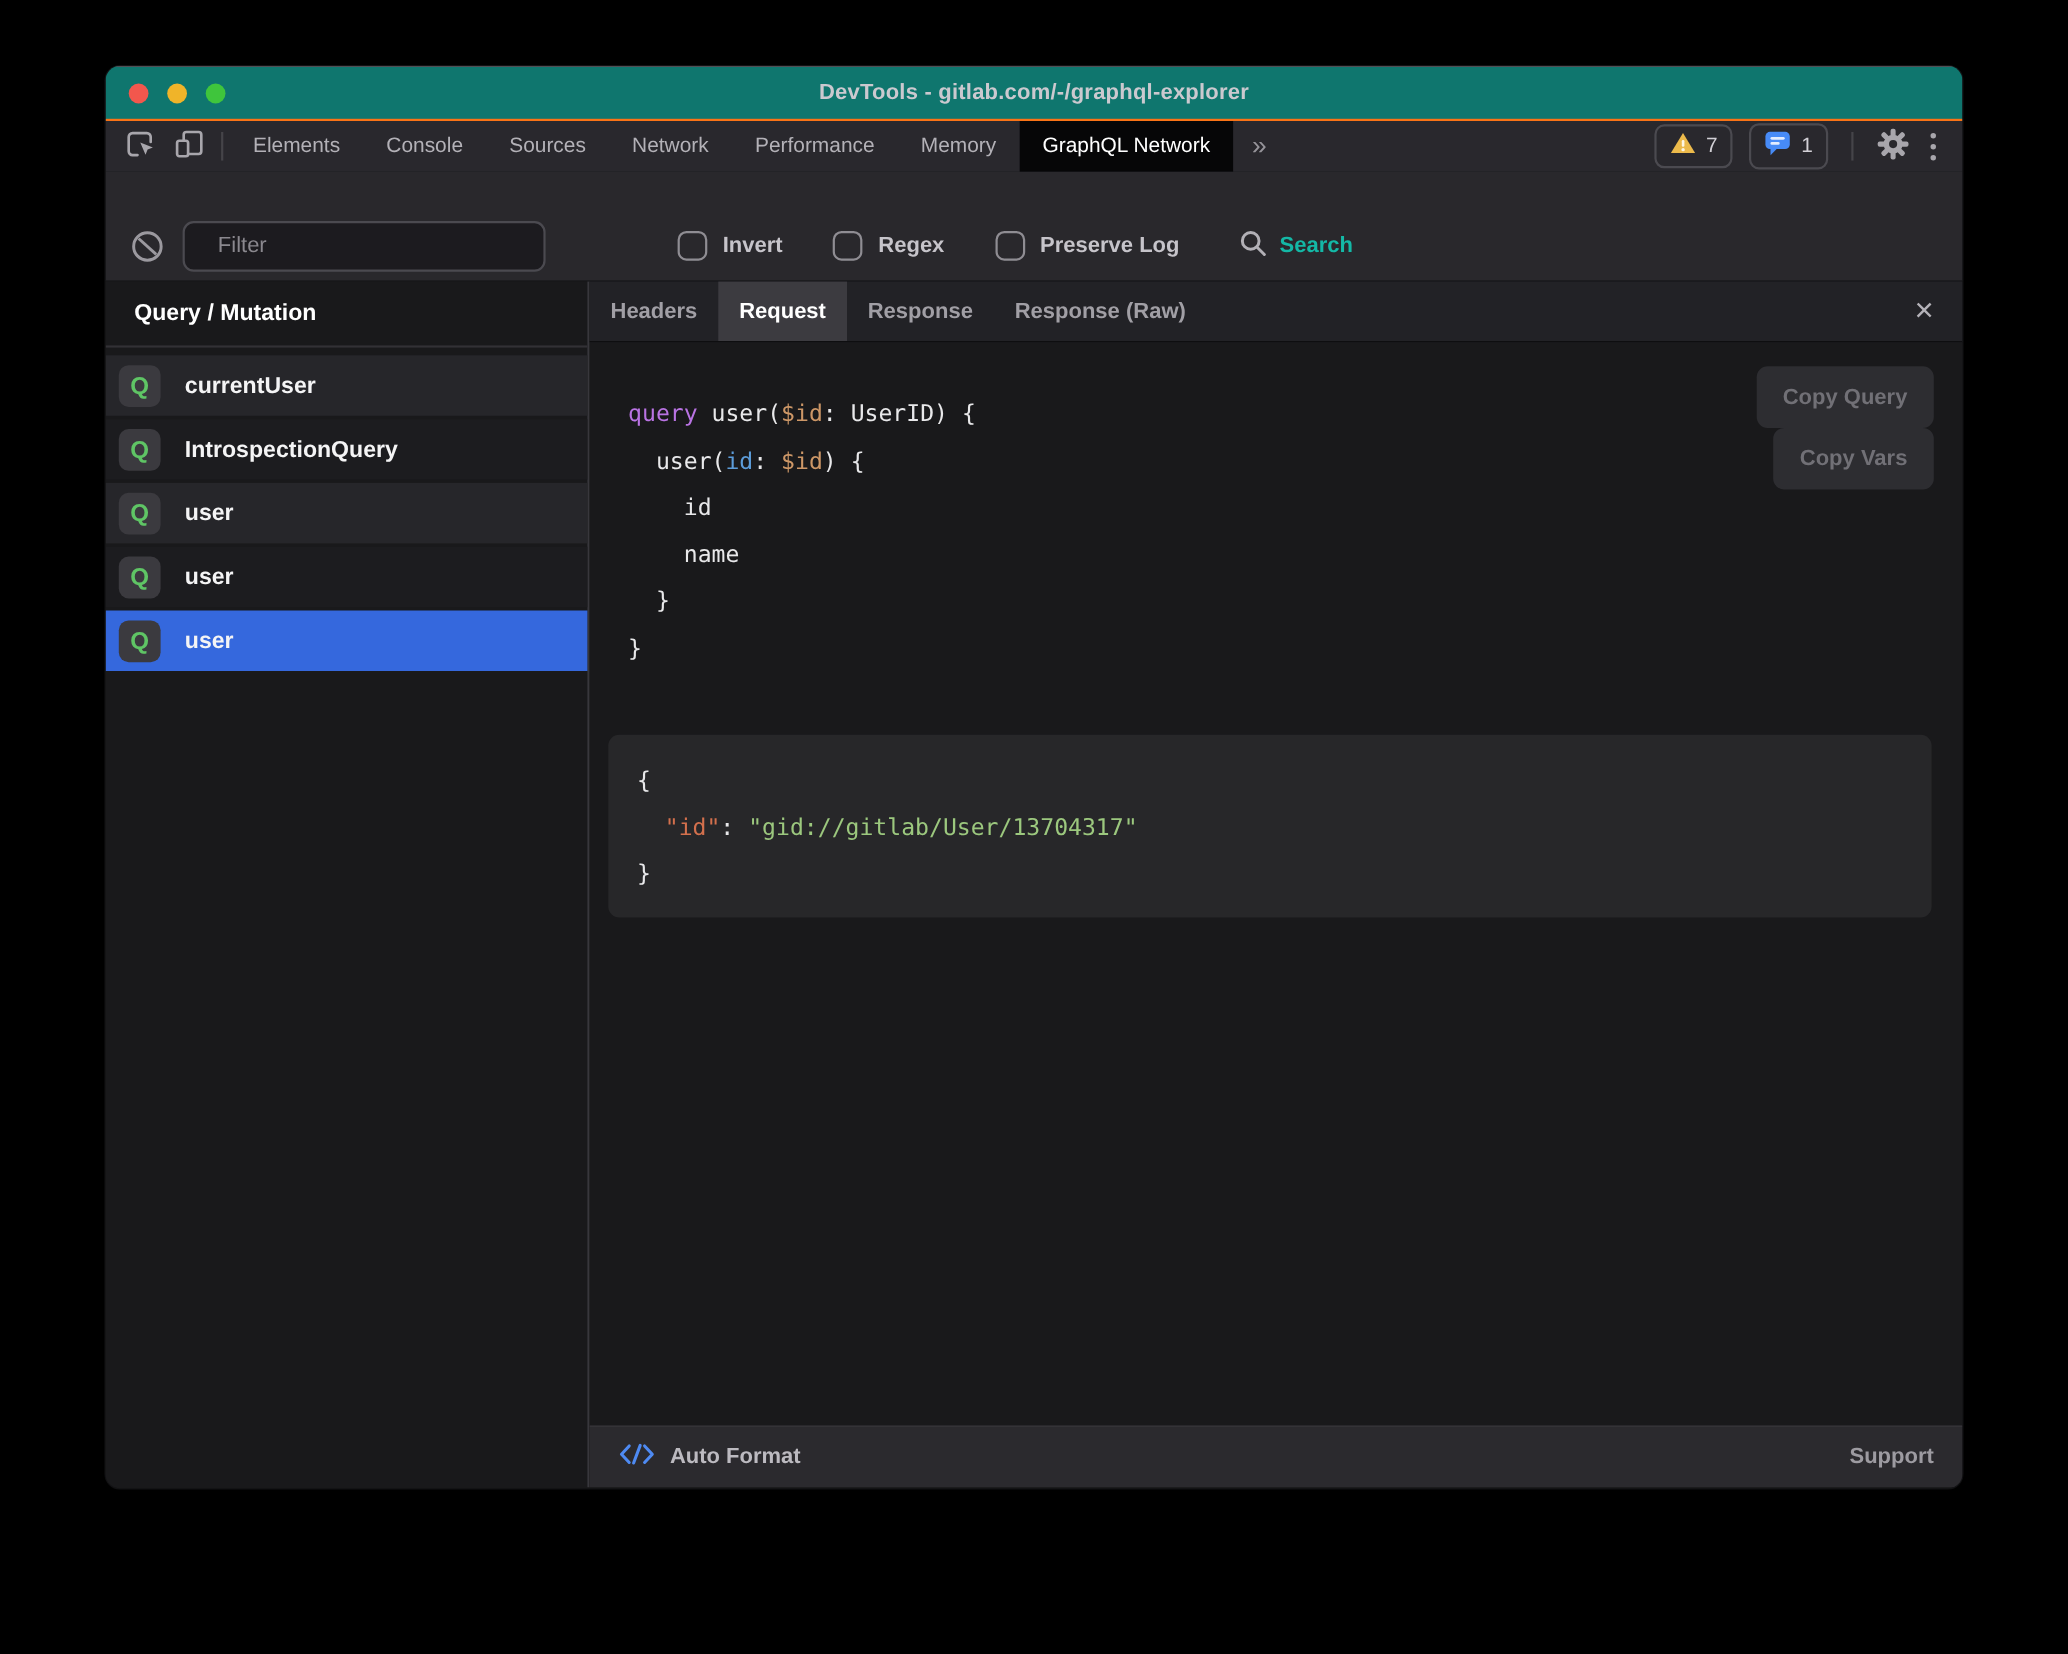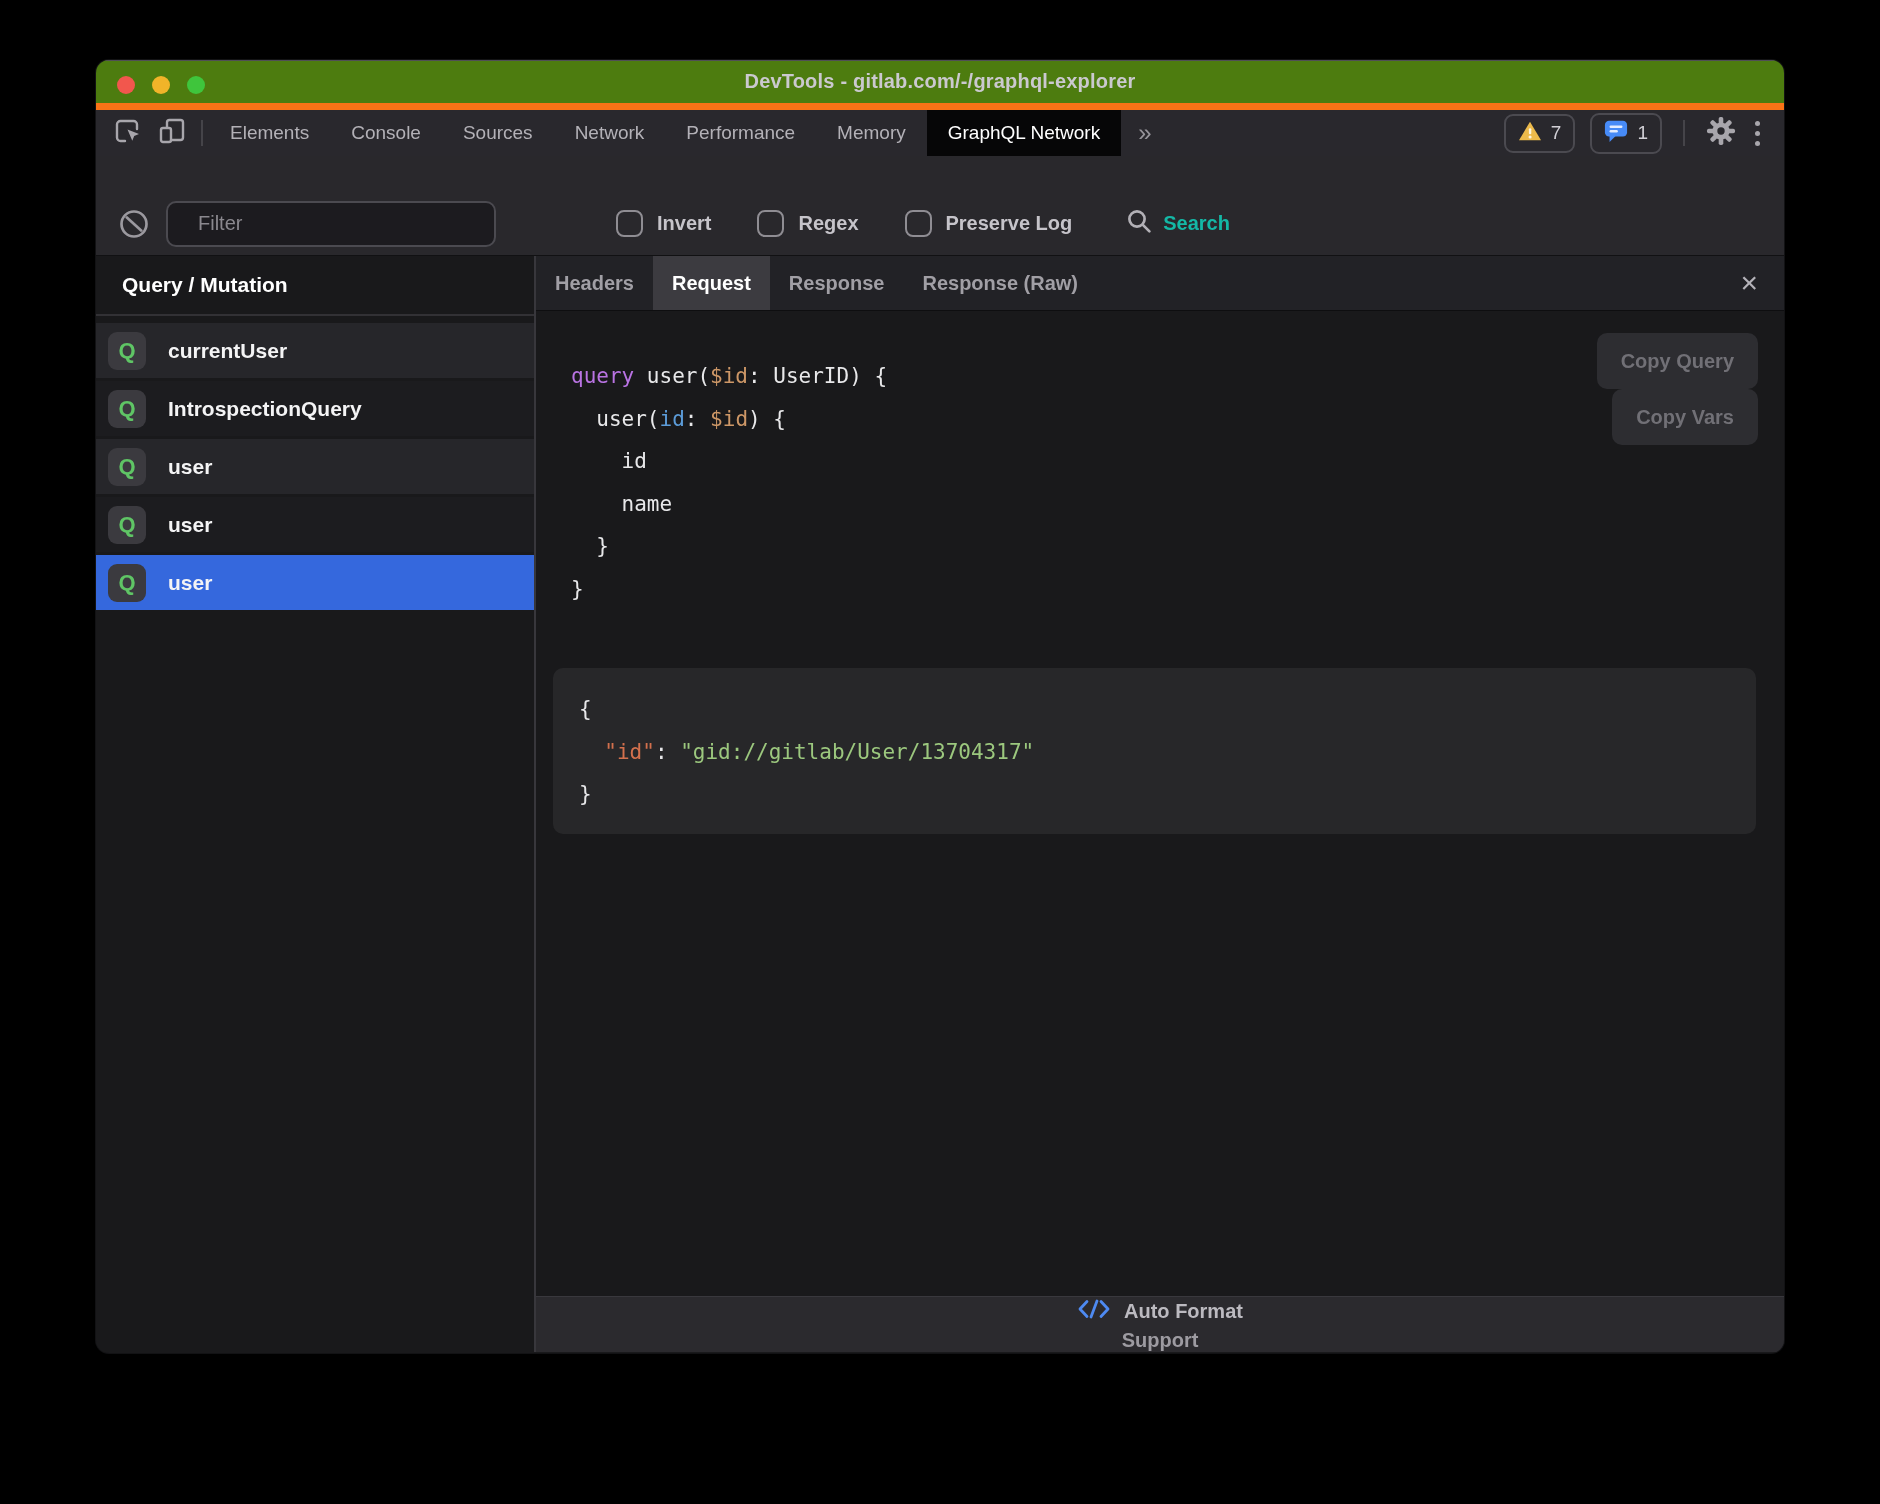--- a/index.html
+++ b/index.html
@@ -7,22 +7,22 @@
     --af:#4e8af2; --kw:#b973e3; --vr:#cd9767; --pr:#5c9cd9; --ky:#d3704d; --st:#9cc87e;
   }
   *{box-sizing:border-box;margin:0;padding:0;}
   html,body{background:#000;}
   .stage{position:relative;width:1880px;height:1504px;background:#000;overflow:hidden;
          font-family:"Liberation Sans",sans-serif;}
   .window{position:absolute;left:96px;top:60px;width:1688px;height:1293px;background:#19191b;
           border-radius:13px;overflow:hidden;box-shadow:0 0 0 1px #121214;}
 
   
-  .titlebar{height:50px;background:#4d7c0f;position:relative;display:flex;align-items:center;
-            justify-content:center;box-shadow:inset 0 1px 0 #504f55;border-bottom:7px solid #f97316;}
+  .titlebar{height:50px;background:#0f766e;position:relative;display:flex;align-items:center;
+            justify-content:center;box-shadow:inset 0 1px 0 #504f55;border-bottom:2px solid #f97316;}
   .traffic{position:absolute;left:21px;top:16px;display:flex;gap:17px;}
   .light{width:18px;height:18px;border-radius:50%;}
   .light.red{background:#f2574d;} .light.yellow{background:#f0b429;} .light.green{background:#3fc53c;}
   .title-text{font-size:20px;font-weight:bold;color:#cbc9cf;letter-spacing:.2px;}
 
   
   .dt-bar{height:46px;background:#29282d;display:flex;align-items:stretch;}
   .dt-left{display:flex;align-items:center;gap:15px;padding:0 8px 0 16px;}
   .dt-vsep{width:2px;height:26px;background:#454449;align-self:center;margin:0 6px;}
   .dt-tabs{display:flex;align-items:stretch;}
@@ -78,21 +78,21 @@
   .tok-kw{color:var(--kw);} .tok-var{color:var(--vr);} .tok-prop{color:var(--pr);}
   .tok-plain{color:#e8e8ea;} .tok-key{color:var(--ky);} .tok-str{color:var(--st);}
   .copy-btns{position:absolute;top:22px;right:26px;display:flex;flex-direction:column;align-items:flex-end;}
   .copy-btn{height:56px;padding:0 24px;border:none;border-radius:10px;background:#2d2d31;color:#717076;
             font-size:20px;font-weight:bold;font-family:"Liberation Sans",sans-serif;cursor:default;}
   .vars-box{position:absolute;left:17px;right:28px;top:357px;height:166px;background:#272729;border-radius:10px;}
   .vars-box .code{padding:20px 26px;}
 
   
   .statusbar{height:56px;background:#2b2a2e;border-top:1px solid #39383d;display:flex;align-items:center;
-             justify-content:space-between;padding:0 26px;flex-direction:column;}
+             justify-content:space-between;padding:0 26px;}
   .af-group{display:flex;align-items:center;gap:13px;cursor:default;}
   .af-label{font-size:20px;font-weight:bold;color:#bcbac0;}
   .support-label{font-size:20px;font-weight:bold;color:#9d9ba1;cursor:default;}
 </style>
 </head>
 <body>
 
 <div class="stage">
   <div class="window">
 

